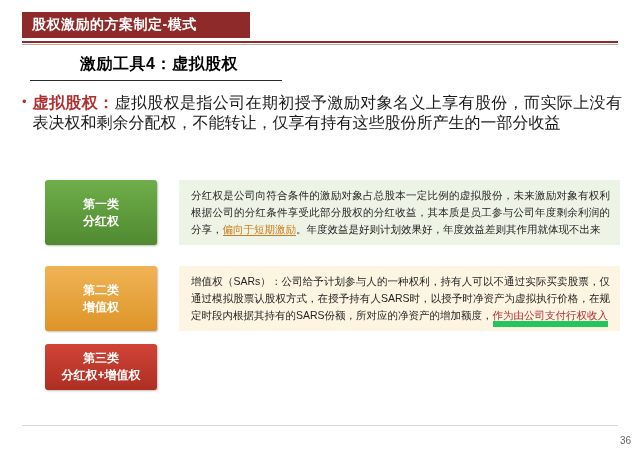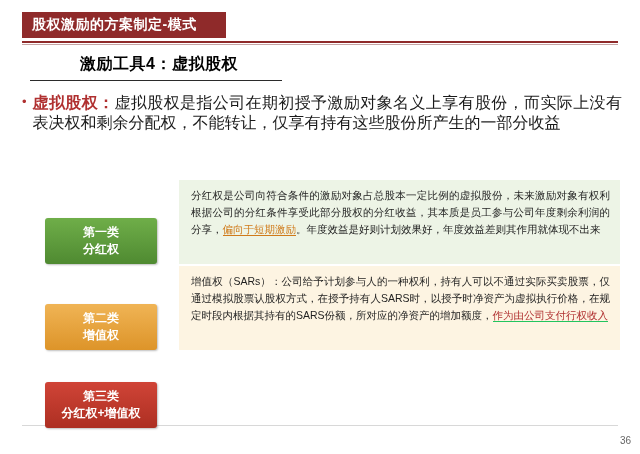--- a/index.html
+++ b/index.html
@@ -19,21 +19,21 @@
     width: 640px;
     height: 454px;
     box-sizing: border-box;
   }
 
   
   .header-band {
     position: absolute;
     left: 22px;
     top: 12px;
-    width: 204px;
+    width: 228px;
     height: 26px;
     background: #8f2a2a;
     display: flex;
     align-items: center;
     padding-left: 10px;
     box-sizing: border-box;
   }
   .header-band .title {
     color: #ffffff;
     font-size: 14px;
@@ -126,21 +126,20 @@
     align-items: center;
     justify-content: center;
     color: #ffffff;
     font-size: 12px;
     font-weight: bold;
     line-height: 17px;
     flex: 0 0 auto;
     box-shadow: 1px 1px 2px rgba(0,0,0,0.25);
     position: relative;
     z-index: 2;
-    margin-top: 38px;
   }
   .tag-green { background: #5e9c3d; background-image: linear-gradient(#6fae49, #4f8a31); }
   .tag-orange { background: #e8a33d; background-image: linear-gradient(#f0b455, #dd9429); }
   .tag-red { background: #c0392b; background-image: linear-gradient(#d04437, #ad2f22); }
 
   .tag-line { display: block; }
 
   .body-box {
     flex: 1 1 auto;
     margin-left: 22px;
@@ -155,21 +154,21 @@
   .box-green { background: #edf4e6; }
   .box-orange { background: #fdf4e2; }
   .box-red { background: #f9eceb; }
 
   .hl-orange {
     color: #d07a1a;
     border-bottom: 1px solid #d07a1a;
   }
   .hl-red {
     color: #b03030;
-    border-bottom: 1px solid #22c55e;
+    border-bottom: 6px solid #22c55e;
   }
   .hl-red2 {
     color: #b03030;
     border-bottom: 1px solid #b03030;
   }
 
   
   .footer-rule {
     position: absolute;
     left: 22px;

